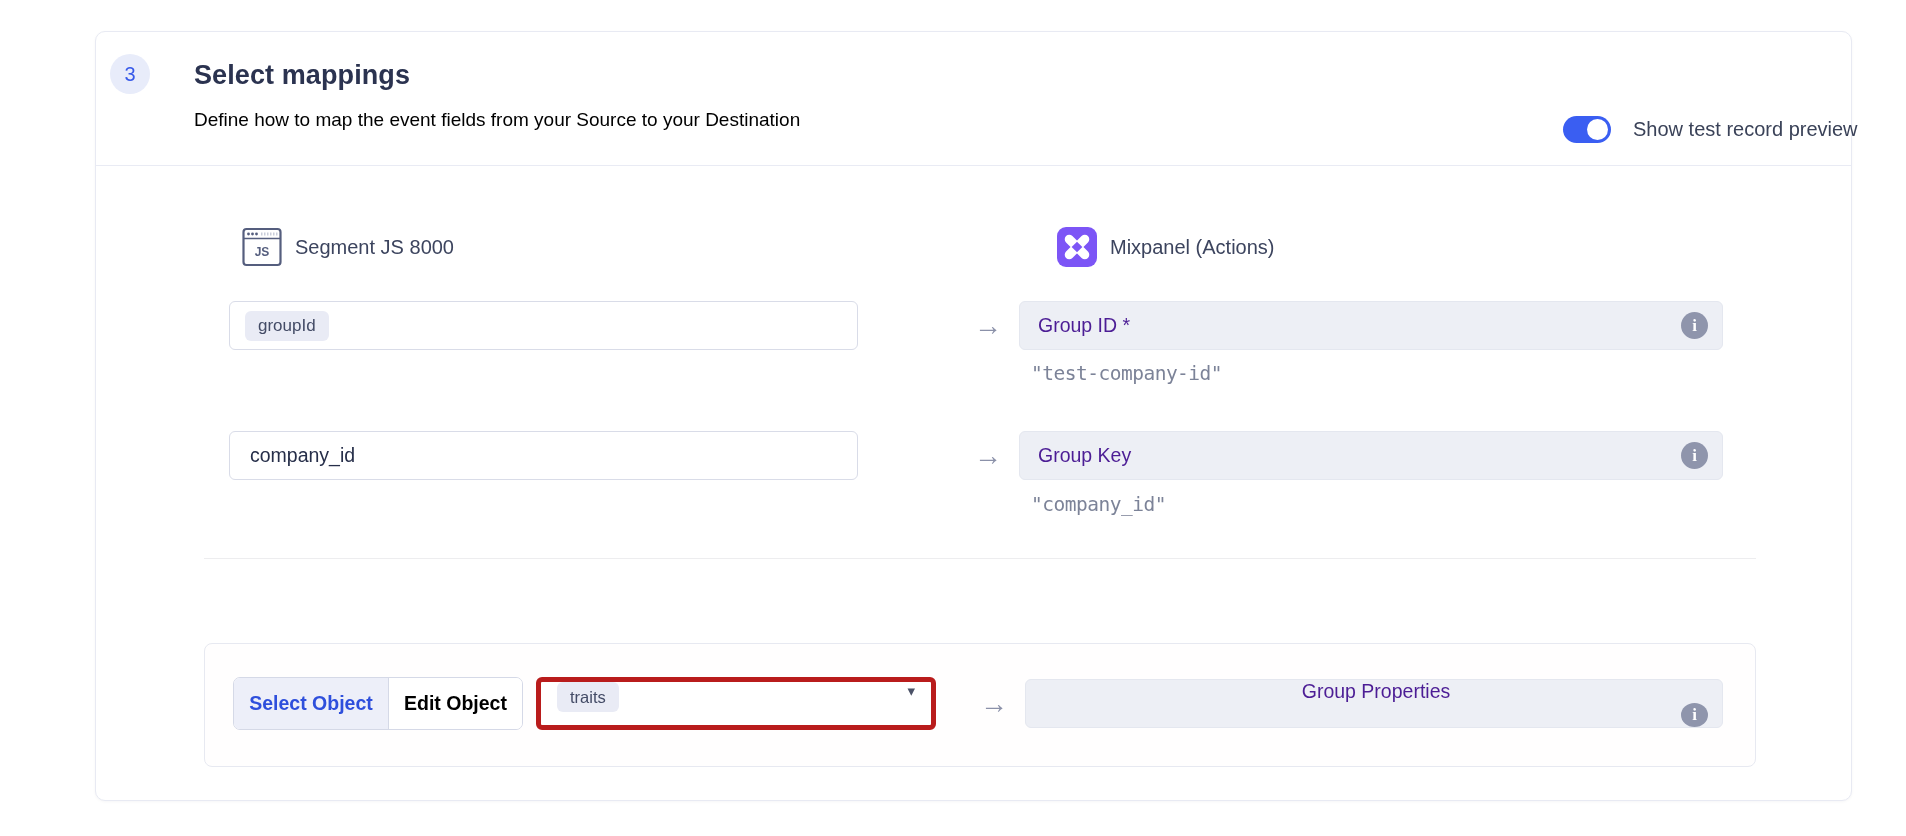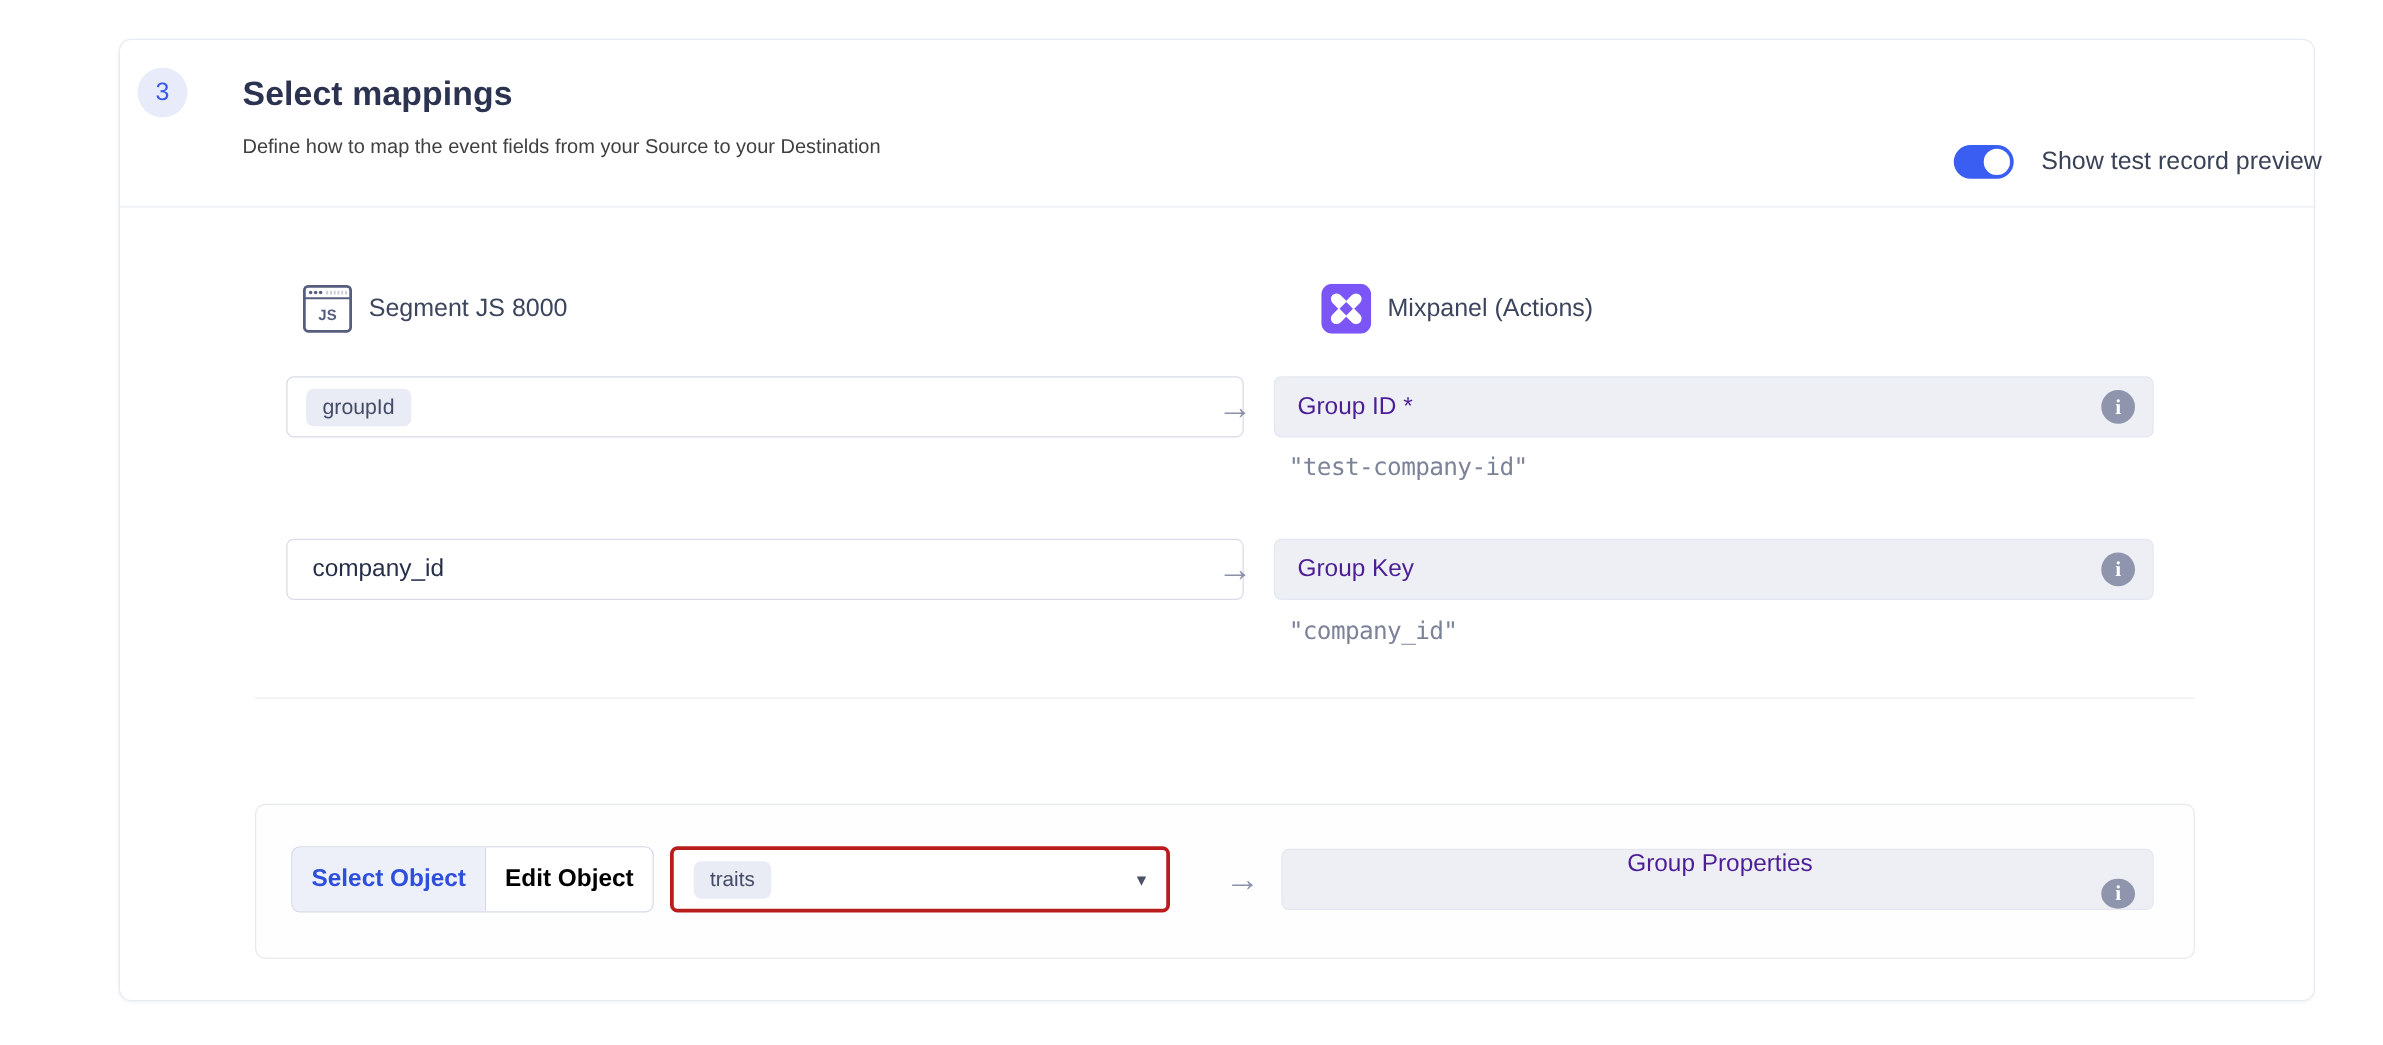--- a/index.html
+++ b/index.html
@@ -12,40 +12,40 @@
     box-shadow: 0 1px 3px rgba(30,35,60,0.04);
   }
 
   
   .step-badge {
     position: absolute; left: 14px; top: 22px; width: 40px; height: 40px;
     border-radius: 50%; background: #e8ecfa; color: #3759e9;
     font-size: 20px; font-weight: 500; display: flex; align-items: center; justify-content: center;
   }
   .card-title { position: absolute; left: 98px; top: 28px; font-size: 27px; font-weight: 700; color: #2b3350; letter-spacing: .1px; }
-  .card-subtitle { position: absolute; left: 98px; top: 77px; font-size: 16px; font-weight: 400; color: #404040; }
+  .card-subtitle { position: absolute; left: 98px; top: 77px; font-size: 19px; font-weight: 400; color: #000000; }
 
   .toggle-wrap { position: absolute; left: 1467px; top: 84px; display: flex; align-items: flex-end; gap: 22px; }
   .toggle { position: relative; width: 48px; height: 27px; border-radius: 14px; background: #3a5ef2; cursor: pointer; }
   .toggle-knob { position: absolute; right: 3px; top: 3px; width: 21px; height: 21px; border-radius: 50%; background: #ffffff; }
   .toggle-label { font-size: 20px; color: #3a4258; line-height: 27px; white-space: nowrap; }
 
   .header-divider { position: absolute; left: 0; top: 133px; width: 100%; height: 1px; background: #e9ebf4; }
 
   
   .conn-header { position: absolute; top: 194px; display: flex; align-items: center; height: 42px; margin-left: 38px; }
   .conn-header.src { left: 108px; }
   .conn-header.dst { left: 923px; }
   .conn-icon { width: 40px; height: 42px; display: flex; align-items: center; justify-content: center; }
   .conn-name { margin-left: 13px; font-size: 20px; color: #3c445e; }
   .mixpanel-box { width: 40px; height: 40px; }
 
   
   .src-input {
-    position: absolute; left: 133px; width: 766px; height: 49px;
+    position: absolute; left: 133px; width: 629px; height: 49px;
     background: #fff; border: 1px solid #d9dce8; border-radius: 6px;
     display: flex; align-items: center; padding: 0 15px; cursor: text;
   }
   .row1 { top: 269px; } .row2 { top: 399px; }
   .chip {
     background: #e9ebf5; color: #434b66; border-radius: 6px;
     font-size: 17px; padding: 5px 13px; line-height: 20px; white-space: nowrap;
   }
   .plain-value { font-size: 19.5px; color: #262e49; padding-left: 5px; }
 
@@ -85,22 +85,22 @@
   .seg-btn {
     height: 100%; display: flex; align-items: center; justify-content: center;
     font-size: 19.5px; font-weight: 600; cursor: pointer; border: none; background: #fff;
     font-family: "Liberation Sans", sans-serif;
   }
   .seg-btn.active { background: #edeff9; color: #2e4fdc; border-right: 1px solid #d5d9e7; width: 155px; }
   .seg-btn.inactive { color: #000000; width: 133px; }
 
   .obj-dropdown {
     position: absolute; left: 331px; top: 33px; width: 400px; height: 53px;
-    border: 3px solid #b91c1c; border-radius: 6px; background: #fff;
-    display: flex; align-items: center; padding: 0 16px; cursor: pointer;
+    border: 5px solid #b91c1c; border-radius: 6px; background: #fff;
+    display: flex; align-items: flex-start; padding: 0 16px; cursor: pointer;
   }
   .obj-dropdown .chip { font-size: 16.5px; }
   .caret { margin-left: auto; color: #4b5267; font-size: 15px; }
 
   .obj-arrow { position: absolute; left: 757px; top: 33px; width: 64px; height: 53px;
     display: flex; align-items: center; justify-content: center; color: #8b91a9; font-size: 28px; }
   .obj-field {
     position: absolute; left: 820px; top: 35px; width: 698px; height: 49px;
     background: #edeff5; border: 1px solid #e4e7ef; border-radius: 6px;
     display: flex; align-items: center; padding: 0 14px 0 18px; flex-direction: column;

